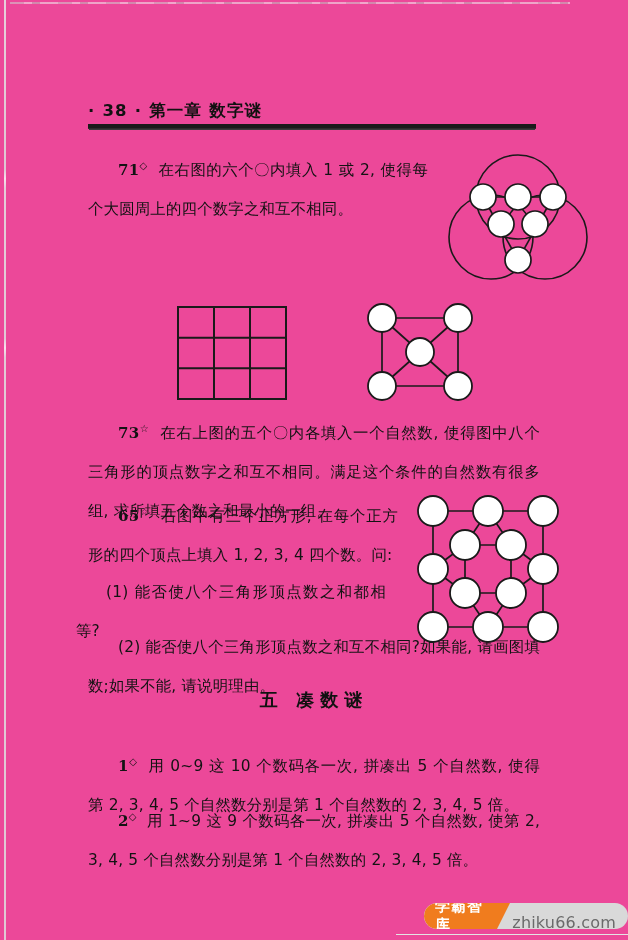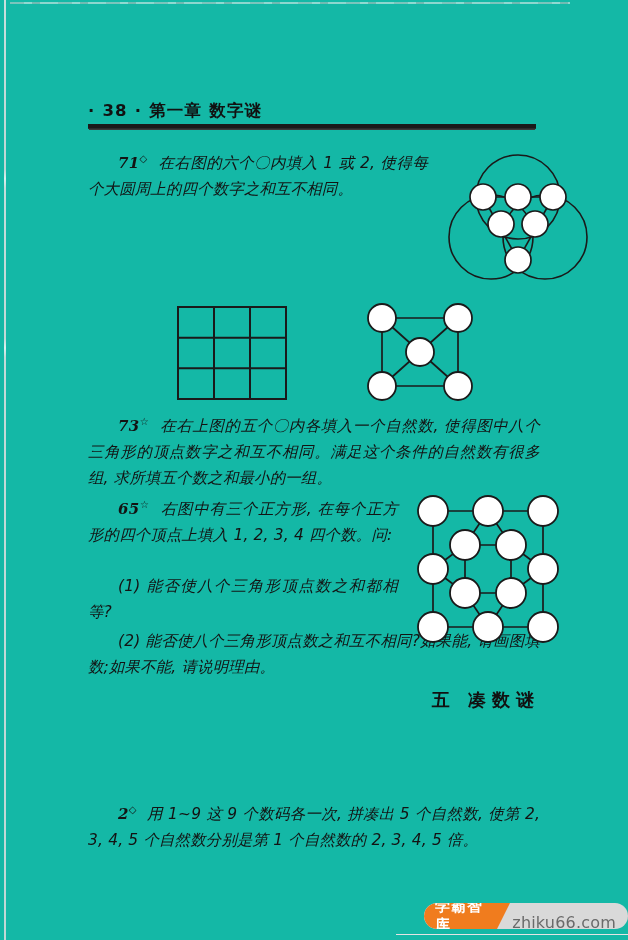--- a/index.html
+++ b/index.html
@@ -7,21 +7,21 @@
     padding: 0;
     background: #ffffff;
   }
   body {
     font-family: "DejaVu Sans", "Liberation Sans", sans-serif;
   }
   #page {
     position: relative;
     width: 628px;
     height: 940px;
-    background: #14b8a6;
+    background: #ec4899;
     overflow: hidden;
   }
   
   .scan-edge {
     position: absolute;
     left: 4px;
     top: 0;
     width: 2px;
     height: 940px;
     background: linear-gradient(to bottom, #e6e6e6 0%, #dcdcdc 18%, #fbfbfb 19%,
@@ -59,46 +59,45 @@
     height: 4px;
     background: #1a1a1a;
     border-bottom: 1px solid #2b2b2b;
     box-shadow: 0 2px 0 -1px #3a3a3a;
   }
 
   
   .para {
     position: absolute;
     font-size: 15.4px;
-    line-height: 26px;
+    line-height: 39px;
     color: #131313;
     text-align: justify;
     text-justify: inter-character;
     letter-spacing: .2px;
-    font-style: italic;
   }
   .para .num {
     font-weight: bold;
     font-family: "DejaVu Serif", "Liberation Serif", serif;
     font-size: 15px;
   }
   .sup {
     font-size: 10px;
     vertical-align: super;
     letter-spacing: 0;
   }
   .ind { display: inline-block; width: 30px; }
 
   
   .section-head {
     position: absolute;
     left: 88px;
     top: 688px;
     width: 452px;
-    text-align: right;
+    text-align: center;
     font-weight: bold;
     font-size: 18px;
     letter-spacing: 6px;
     color: #111;
   }
 
   
   .fig { position: absolute; }
 
   
@@ -226,21 +225,21 @@
   <div class="para" style="left:88px; top:409px; width:452px;">
     <span class="ind"></span><span class="num">73</span><span class="sup">☆</span>&nbsp;
     <span>在右上图的五个〇内各填入一个自然数, 使得图中八个三角形的顶点数字之和互不相同。满足这个条件的自然数有很多组, 求所填五个数之和最小的一组。</span>
   </div>
 
   <div class="para" style="left:88px; top:492px; width:310px;">
     <span class="ind"></span><span class="num">65</span><span class="sup">☆</span>&nbsp;
     <span>右图中有三个正方形, 在每个正方形的四个顶点上填入 1, 2, 3, 4 四个数。问:</span>
   </div>
 
-  <div class="para" style="left:88px; top:573px; width:310px;">
+  <div class="para" style="left:76px; top:573px; width:310px;">
     <span class="ind"></span><span>(1) 能否使八个三角形顶点数之和都相等?</span>
   </div>
 
   <div class="para" style="left:88px; top:628px; width:452px;">
     <span class="ind"></span><span>(2) 能否使八个三角形顶点数之和互不相同?如果能, 请画图填数;如果不能, 请说明理由。</span>
   </div>
 
   <div class="fig" style="left:409px; top:489px;">
     <svg width="158" height="162" viewBox="0 0 158 162">
       <g stroke="#1a1a1a" stroke-width="1.7" fill="none">
@@ -280,20 +279,24 @@
         <circle cx="56" cy="56" r="15"></circle>
         <circle cx="102" cy="56" r="15"></circle>
         <circle cx="56" cy="104" r="15"></circle>
         <circle cx="102" cy="104" r="15"></circle>
       </g>
     </svg>
   </div>
 
   <div class="section-head">五   凑数谜</div>
 
+  <div class="para" style="left:88px; top:742px; width:452px;">
+    <span class="ind"></span><span class="num">1</span><span class="sup">◇</span>&nbsp;
+    <span>用 0~9 这 10 个数码各一次, 拼凑出 5 个自然数, 使得第 2, 3, 4, 5 个自然数分别是第 1 个自然数的 2, 3, 4, 5 倍。</span>
+  </div>
 
   <div class="para" style="left:88px; top:797px; width:452px;">
     <span class="ind"></span><span class="num">2</span><span class="sup">◇</span>&nbsp;
     <span>用 1~9 这 9 个数码各一次, 拼凑出 5 个自然数, 使第 2, 3, 4, 5 个自然数分别是第 1 个自然数的 2, 3, 4, 5 倍。</span>
   </div>
 
   <div class="watermark">
     <div class="wm-left">学霸智库</div>
     <div class="wm-notch"></div>
     <div class="wm-right">zhiku66.com</div>

